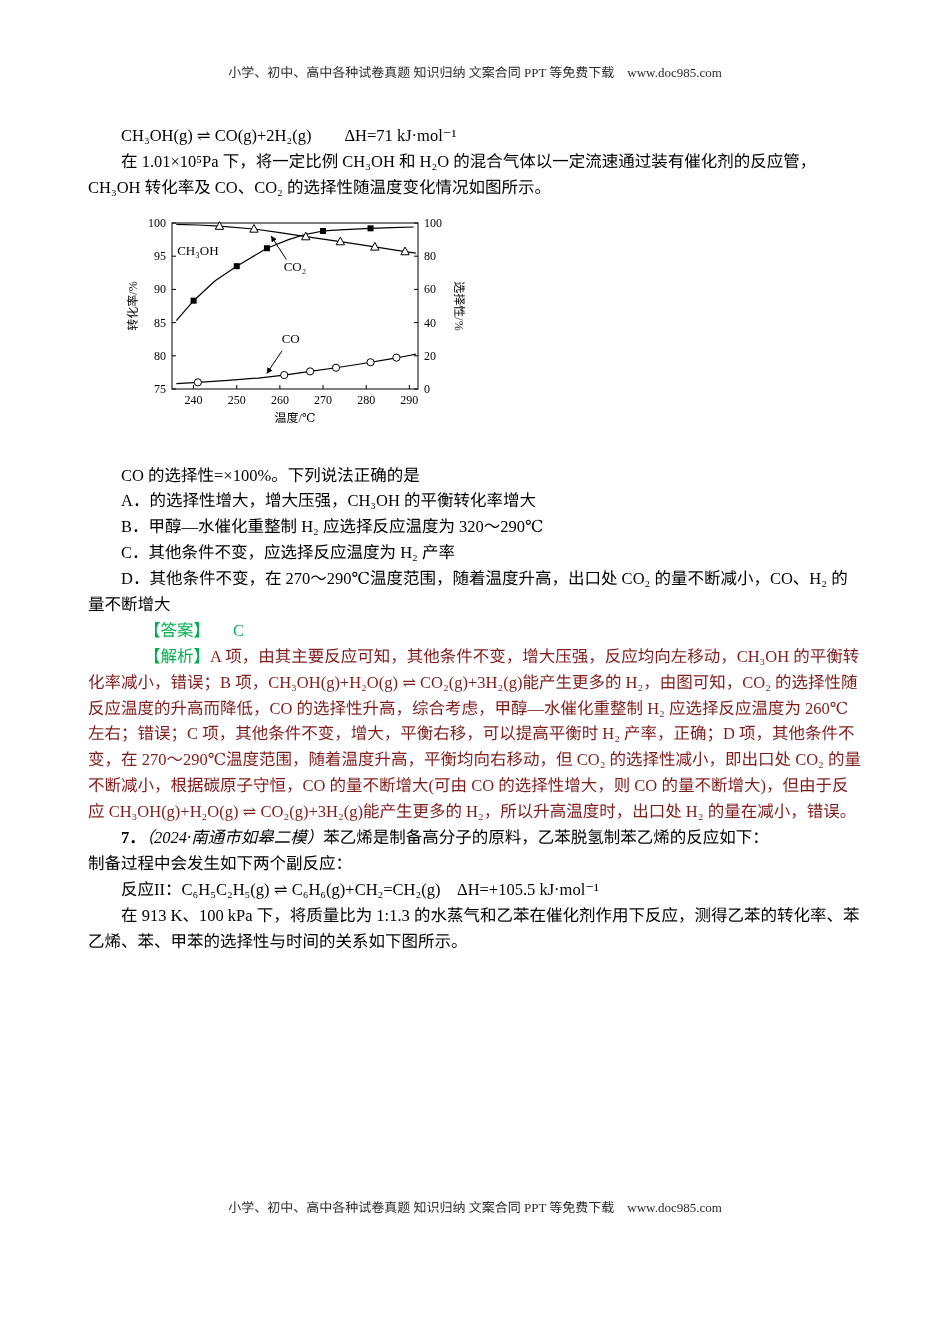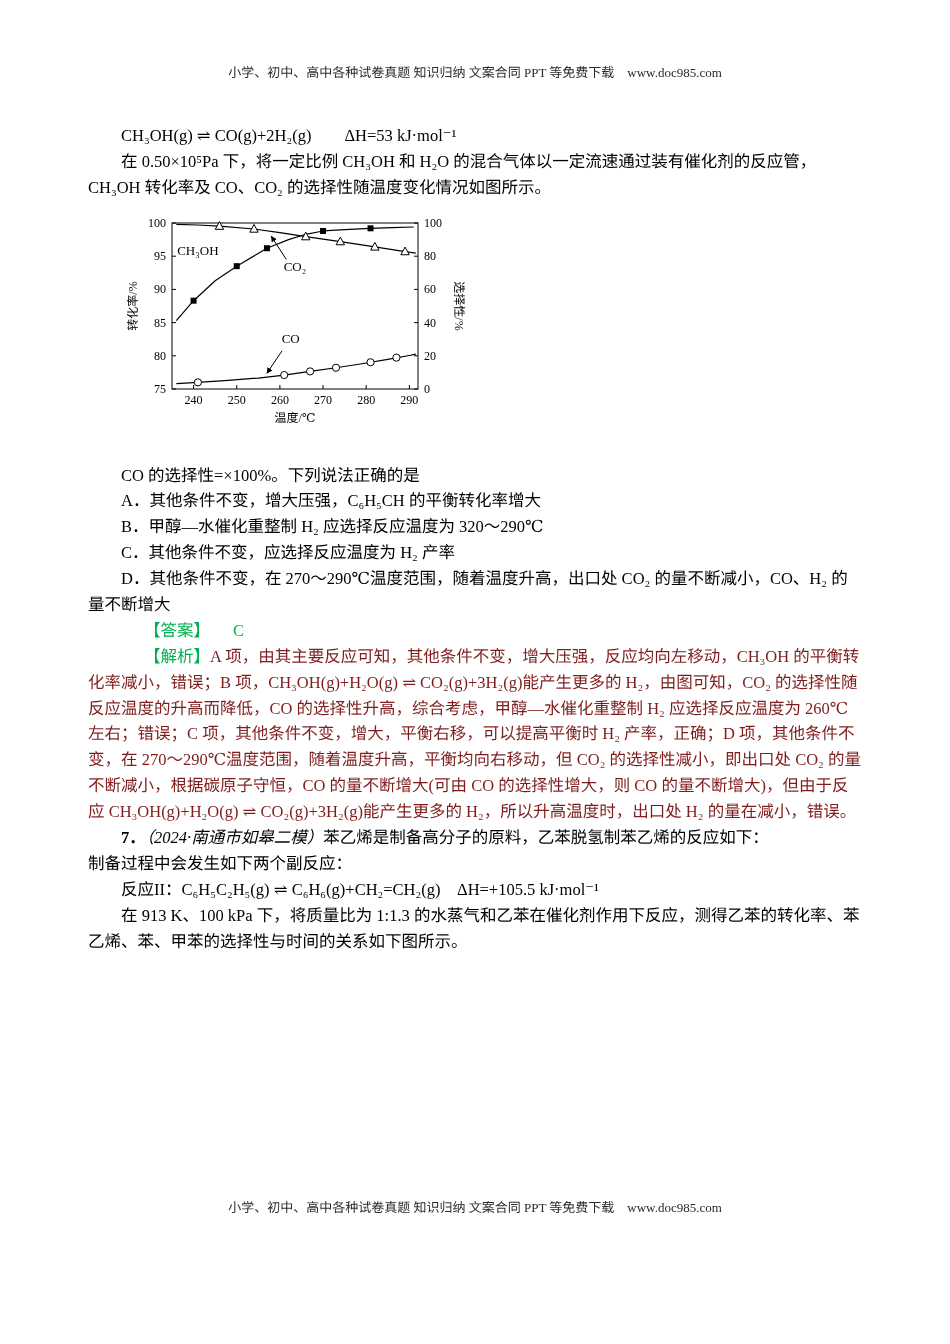--- a/index.html
+++ b/index.html
@@ -48,23 +48,23 @@
 </style>
 </head>
 <body>
 
 <div class="page">
 
   <div class="header">小学、初中、高中各种试卷真题 知识归纳 文案合同 PPT 等免费下载　www.doc985.com</div>
 
   <div class="body-col">
 
-    <p class="indent">CH₃OH(g) ⇌ CO(g)+2H₂(g)　　ΔH=53 kJ·mol⁻¹</p>
+    <p class="indent">CH₃OH(g) ⇌ CO(g)+2H₂(g)　　ΔH=71 kJ·mol⁻¹</p>
 
-    <p class="indent">在 0.50×10⁵Pa 下，将一定比例 CH₃OH 和 H₂O 的混合气体以一定流速通过装有催化剂的反应管，CH₃OH 转化率及 CO、CO₂ 的选择性随温度变化情况如图所示。</p>
+    <p class="indent">在 1.01×10⁵Pa 下，将一定比例 CH₃OH 和 H₂O 的混合气体以一定流速通过装有催化剂的反应管，CH₃OH 转化率及 CO、CO₂ 的选择性随温度变化情况如图所示。</p>
 
     <div class="chart-wrap">
       <svg id="chart-svg" width="345" height="236" viewBox="0 0 345 236">
         <defs>
           <marker id="ah" markerWidth="8" markerHeight="8" refX="5.5" refY="3" orient="auto">
             <path d="M0,0 L6,3 L0,6 z" fill="#000"></path>
           </marker>
         </defs>
       <rect x="48" y="14" width="246" height="166" fill="none" stroke="#000" stroke-width="1"></rect>
           <line x1="69.57894736842105" y1="180" x2="69.57894736842105" y2="176" stroke="#000" stroke-width="1"></line>
@@ -129,21 +129,21 @@
           <text x="73.89473684210526" y="45.871999999999986" text-anchor="middle" font-size="13">CH₃OH</text>
           <text x="171" y="62.14" text-anchor="middle" font-size="13">CO₂</text>
           <line x1="162.36842105263156" y1="50.51999999999998" x2="147.26315789473682" y2="27.28" stroke="#000" stroke-width="1" marker-end="url(#ah)"></line>
           <text x="166.68421052631578" y="133.51999999999998" text-anchor="middle" font-size="13">CO</text>
           <line x1="158.05263157894737" y1="141.82" x2="142.94736842105263" y2="164.23" stroke="#000" stroke-width="1" marker-end="url(#ah)"></line>
         </svg>
     </div>
 
     <p class="indent">CO 的选择性=×100%。下列说法正确的是</p>
 
-    <p class="indent">A．其他条件不变，增大压强，C₆H₅CH 的平衡转化率增大</p>
+    <p class="indent">A．的选择性增大，增大压强，CH₃OH 的平衡转化率增大</p>
     <p class="indent">B．甲醇—水催化重整制 H₂ 应选择反应温度为 320～290℃</p>
     <p class="indent">C．其他条件不变，应选择反应温度为 H₂ 产率</p>
     <p class="indent">D．其他条件不变，在 270～290℃温度范围，随着温度升高，出口处 CO₂ 的量不断减小，CO、H₂ 的量不断增大</p>
 
     <p class="indent"><span class="green">【答案】</span><span class="green">C</span></p>
 
     <p class="indent"><span class="green">【解析】</span><span class="red">A 项，由其主要反应可知，其他条件不变，增大压强，反应均向左移动，CH₃OH 的平衡转化率减小，错误；B 项，CH₃OH(g)+H₂O(g) ⇌ CO₂(g)+3H₂(g)能产生更多的 H₂，由图可知，CO₂ 的选择性随反应温度的升高而降低，CO 的选择性升高，综合考虑，甲醇—水催化重整制 H₂ 应选择反应温度为 260℃左右；错误；C 项，其他条件不变，增大，平衡右移，可以提高平衡时 H₂ 产率，正确；D 项，其他条件不变，在 270～290℃温度范围，随着温度升高，平衡均向右移动，但 CO₂ 的选择性减小，即出口处 CO₂ 的量不断减小，根据碳原子守恒，CO 的量不断增大(可由 CO 的选择性增大，则 CO 的量不断增大)，但由于反应 CH₃OH(g)+H₂O(g) ⇌ CO₂(g)+3H₂(g)能产生更多的 H₂，所以升高温度时，出口处 H₂ 的量在减小，错误。</span></p>
 
     <p class="indent"><span class="qnum">7．</span><span class="source">（2024·南通市如皋二模）</span><span>苯乙烯是制备高分子的原料，乙苯脱氢制苯乙烯的反应如下：</span></p>
 

